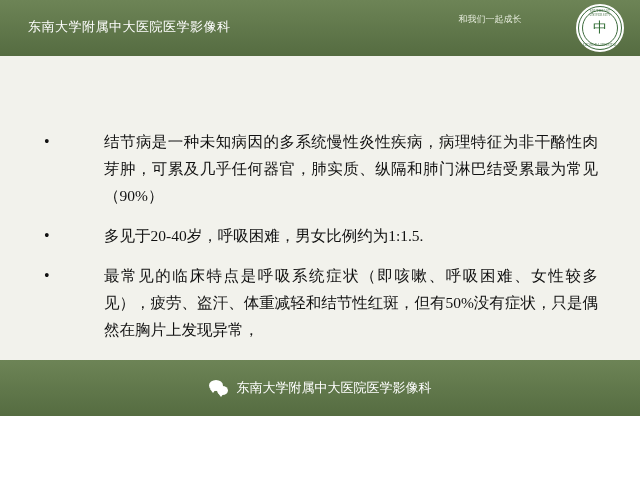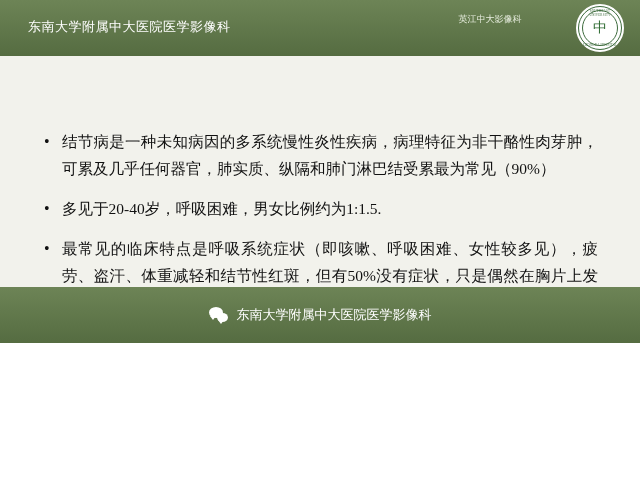--- a/index.html
+++ b/index.html
@@ -9,21 +9,21 @@
   body {
     width: 640px;
     height: 480px;
     background: #ffffff;
     font-family: "Liberation Serif", serif;
     overflow: hidden;
   }
   .slide {
     position: relative;
     width: 640px;
-    height: 343px;
+    height: 416px;
     background: #f2f2ec;
     box-sizing: border-box;
     overflow: hidden;
   }
   
   .banner {
     position: absolute;
     left: 0; top: 0;
     width: 640px;
     height: 56px;
@@ -139,21 +139,21 @@
     text-align: justify;
   }
   .bullet .dot {
     position: absolute;
     left: 2px;
     top: 0px;
     font-size: 16px;
     line-height: 27px;
     color: #111111;
   }
-  .bullet .txt { display: block; }
+  .bullet .txt { display: block; margin-left: 42px; }
   
   .footer {
     position: absolute;
     left: 0;
     bottom: 0;
     width: 640px;
     height: 56px;
     background: #5a7247;
     background: linear-gradient(to bottom, #6d8456 0%, #556c41 100%);
     display: flex;
@@ -200,21 +200,21 @@
   }
 </style>
 </head>
 <body>
 
 <div class="slide">
 
   <div class="banner">
     <div class="banner-title">东南大学附属中大医院医学影像科</div>
     <div class="banner-sub">
-      <div>英江中大影像科</div>
+      <div>和我们一起成长</div>
     </div>
     <div class="logo">
       <div class="ring">
         <div class="micro">SOUTHEAST UNIVERSITY</div>
         <div class="ring2">
           <span class="mark">中</span>
         </div>
         <div class="micro bottom">ZHONGDA HOSPITAL</div>
       </div>
     </div>

